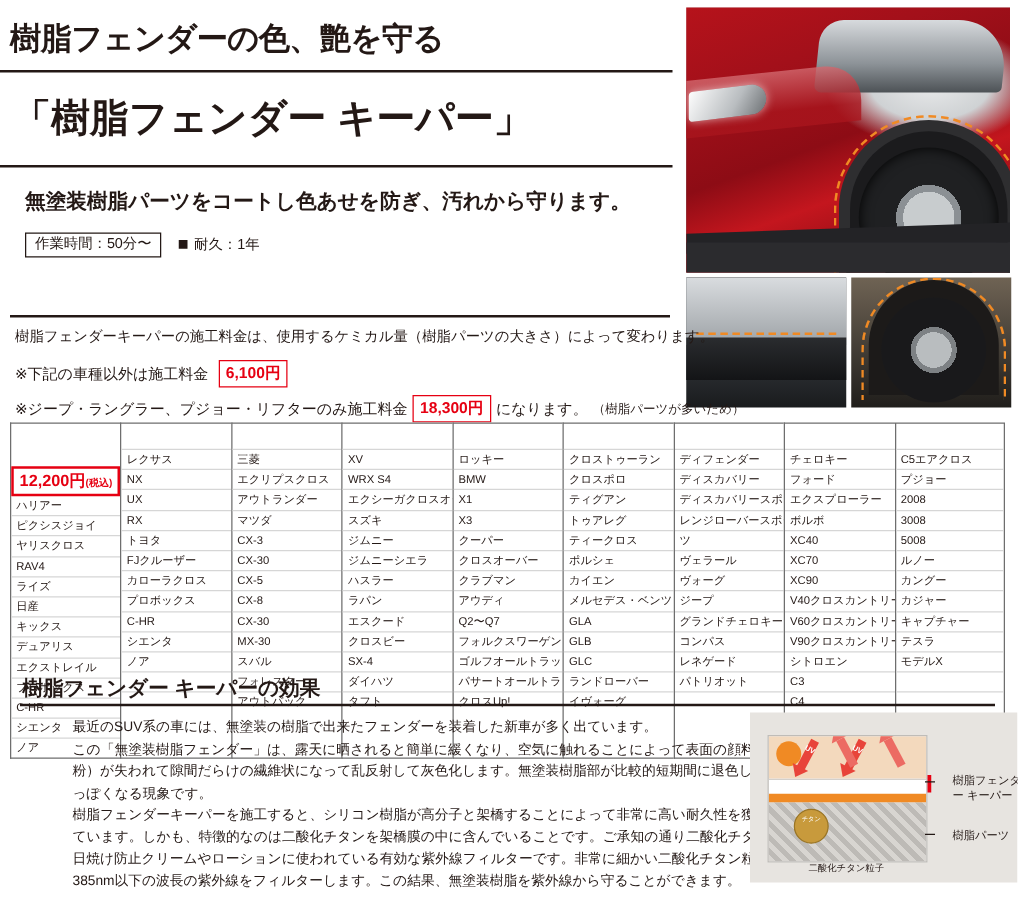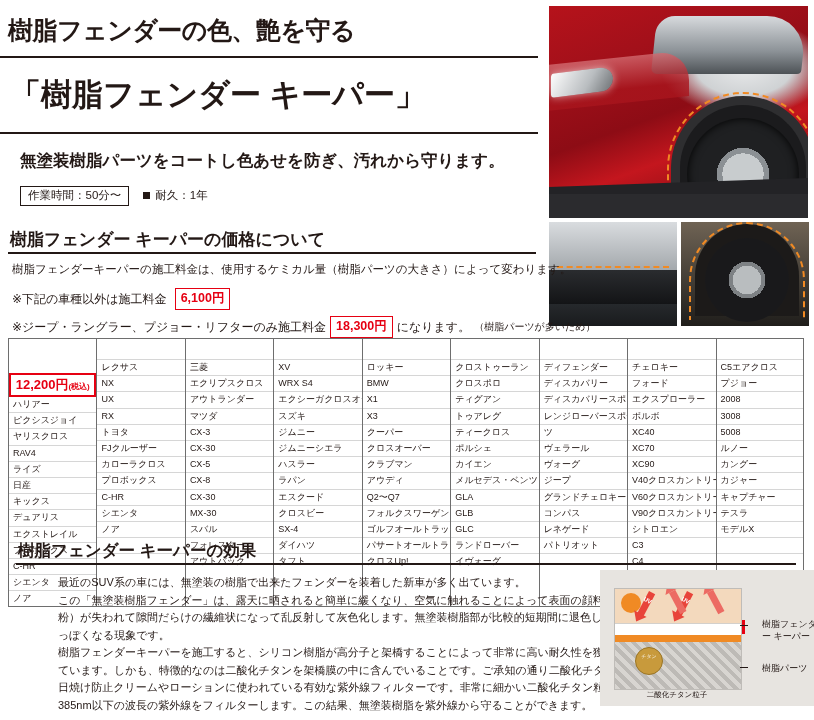--- a/index.html
+++ b/index.html
@@ -243,21 +243,20 @@
     <div class="pb-bump"></div>
     <div class="pb-dash"></div>
   </div>
 
   <div class="photo-c">
     <div class="pc-arch"></div>
     <div class="pc-tire"></div>
     <div class="pc-dash"></div>
   </div>
 
-  <div class="sec2-title">樹脂フェンダー キーパーの価格について</div>
   <div class="sec2-rule"></div>
   <div class="sec2-p">樹脂フェンダーキーパーの施工料金は、使用するケミカル量（樹脂パーツの大きさ）によって変わります。</div>
 
   <div class="price-line1">
     <span>※下記の車種以外は施工料金</span>
     <span class="pricebox">6,100円</span>
   </div>
 
   <div class="price-line2">
     <span>※ジープ・ラングラー、プジョー・リフターのみ施工料金</span>

